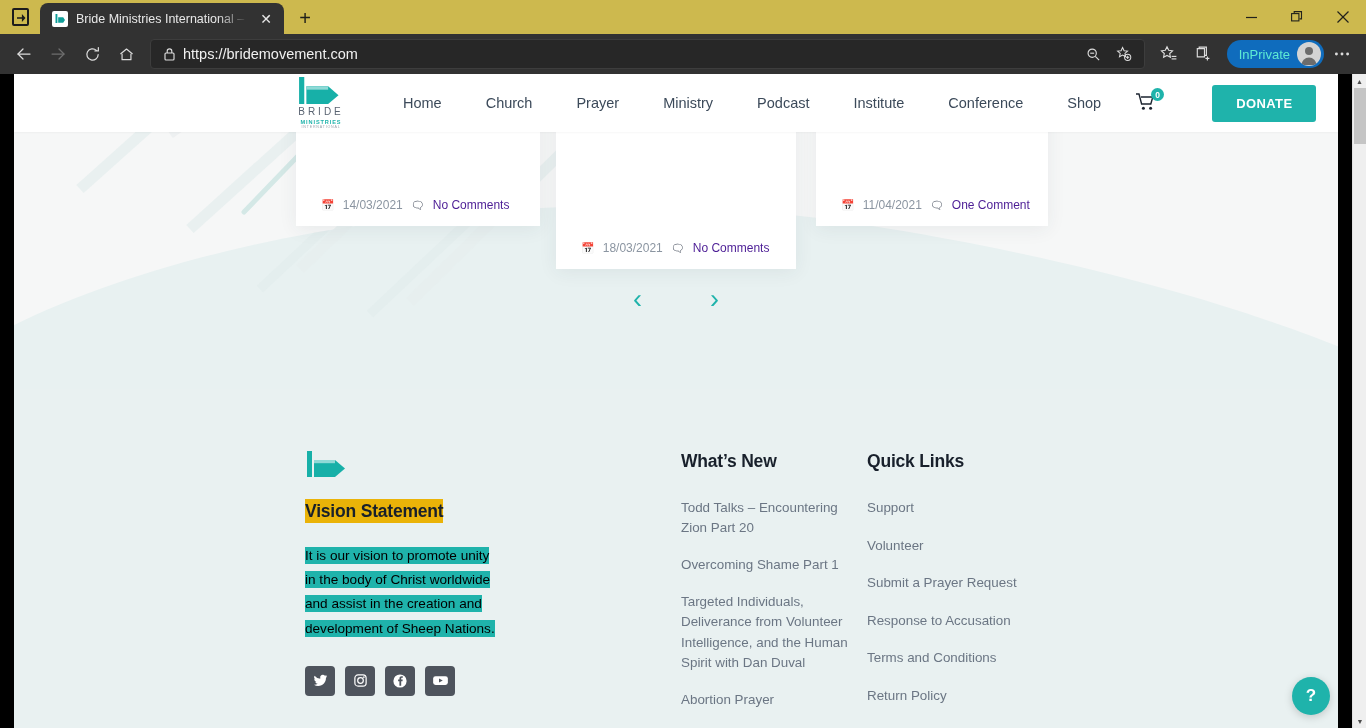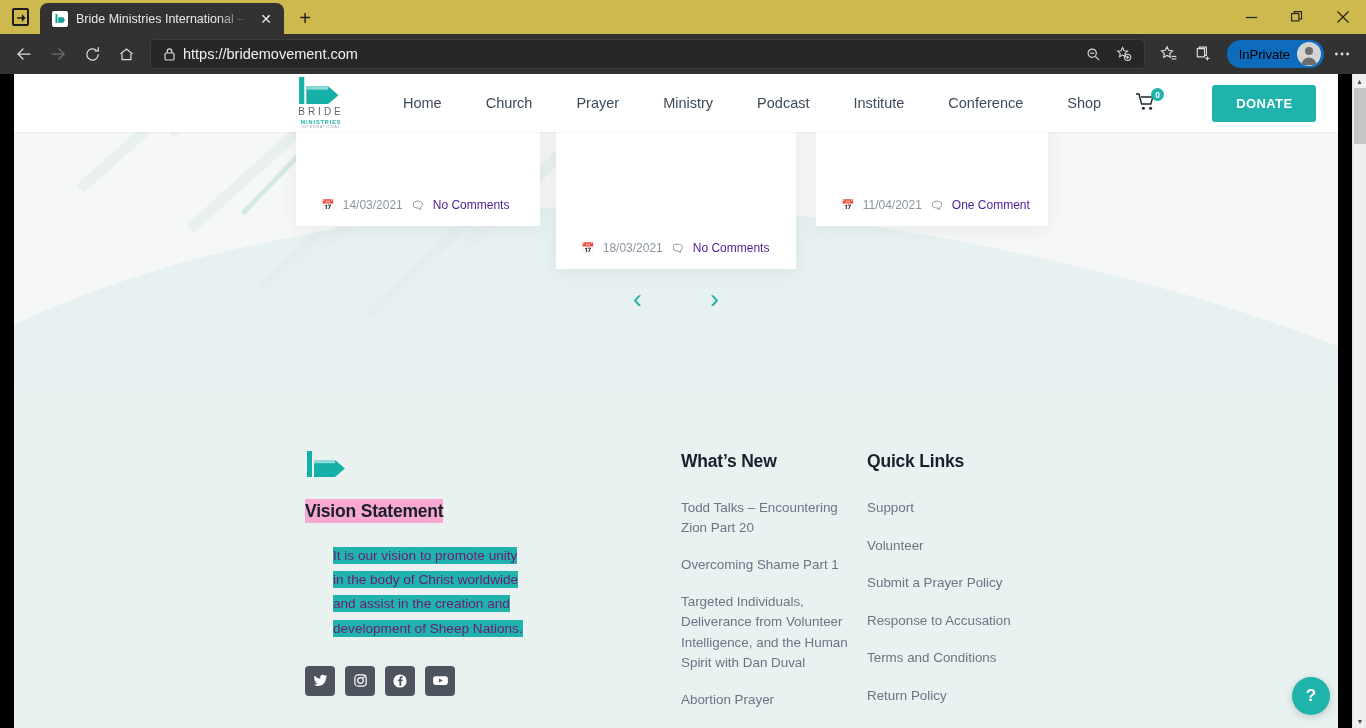--- a/index.html
+++ b/index.html
@@ -84,21 +84,21 @@
   .url {
     flex: 1 1 auto; color: #f1f1f1; font-size: 14.5px;
     white-space: nowrap; overflow: hidden;
   }
   .omni-right { display: flex; align-items: center; gap: 2px; }
   .omni-right .navbtn { width: 28px; height: 26px; flex: 0 0 28px; }
   .inprivate {
     height: 28px; background: #0f6cbd; border-radius: 14px; display: flex;
     align-items: center; gap: 7px; padding: 0 3px 0 12px; margin-left: 6px; flex: 0 0 auto;
   }
-  .inprivate span { color: #000000; font-size: 13px; }
+  .inprivate span { color: #5eead4; font-size: 13px; }
   .avatar {
     width: 24px; height: 24px; border-radius: 50%; background: #d4d4d4;
     display: flex; align-items: center; justify-content: center; overflow: hidden;
   }
 
   
   #viewport {
     position: absolute; top: 74px; left: 0; width: 1366px; height: 654px;
     background: #f6f7f7; overflow: hidden;
   }
@@ -173,23 +173,23 @@
   .fgrid {
     display: flex; padding-left: 291px; gap: 0; align-items: flex-start;
   }
   .fcol-about { width: 376px; flex: 0 0 376px; }
   .fcol-new { width: 186px; flex: 0 0 186px; }
   .fcol-quick { width: 220px; flex: 0 0 220px; }
   .flogo { height: 26px; margin-bottom: 20px; }
   .ftitle {
     font-size: 17.5px; font-weight: 700; color: #18202b; letter-spacing: -.2px; margin-bottom: 26px;
   }
-  .ftitle.sel { background: #f9a8d4; display: inline; box-decoration-break: clone;
+  .ftitle.sel { background: #eab308; display: inline; box-decoration-break: clone;
                 -webkit-box-decoration-break: clone; padding: 2px 0; }
-  .fbody { font-size: 13.6px; line-height: 1.78; color: #701a75; margin-left: 28px; }
+  .fbody { font-size: 13.6px; line-height: 1.78; color: #000000; }
   .fbody.sel span { background: #1fb3ab; box-decoration-break: clone;
                     -webkit-box-decoration-break: clone; padding: 1px 0; }
   .socials { display: flex; gap: 10px; margin-top: 25px; }
   .soc {
     width: 30px; height: 30px; background: #4e545d; border-radius: 4px;
     display: flex; align-items: center; justify-content: center; color: #fff;
   }
   .copy { margin-top: 25px; font-size: 13.2px; line-height: 1.8; color: #5d6875; max-width: 160px; }
   .flink {
     display: block; font-size: 13.4px; line-height: 1.5; color: #6b7684;
@@ -467,21 +467,21 @@
             <a class="flink" href="#">Todd Talks – Encountering Zion Part 20</a>
             <a class="flink" href="#">Overcoming Shame Part 1</a>
             <a class="flink" href="#">Targeted Individuals, Deliverance from Volunteer Intelligence, and the Human Spirit with Dan Duval</a>
             <a class="flink" href="#">Abortion Prayer</a>
           </div>
 
           <div class="fcol-quick">
             <div class="ftitle">Quick Links</div>
             <a class="flink" href="#">Support</a>
             <a class="flink" href="#">Volunteer</a>
-            <a class="flink" href="#">Submit a Prayer Policy</a>
+            <a class="flink" href="#">Submit a Prayer Request</a>
             <a class="flink" href="#">Response to Accusation</a>
             <a class="flink" href="#">Terms and Conditions</a>
             <a class="flink" href="#">Return Policy</a>
 
           </div>
 
         </div>
       </div>
 
       <div class="siteheader">

